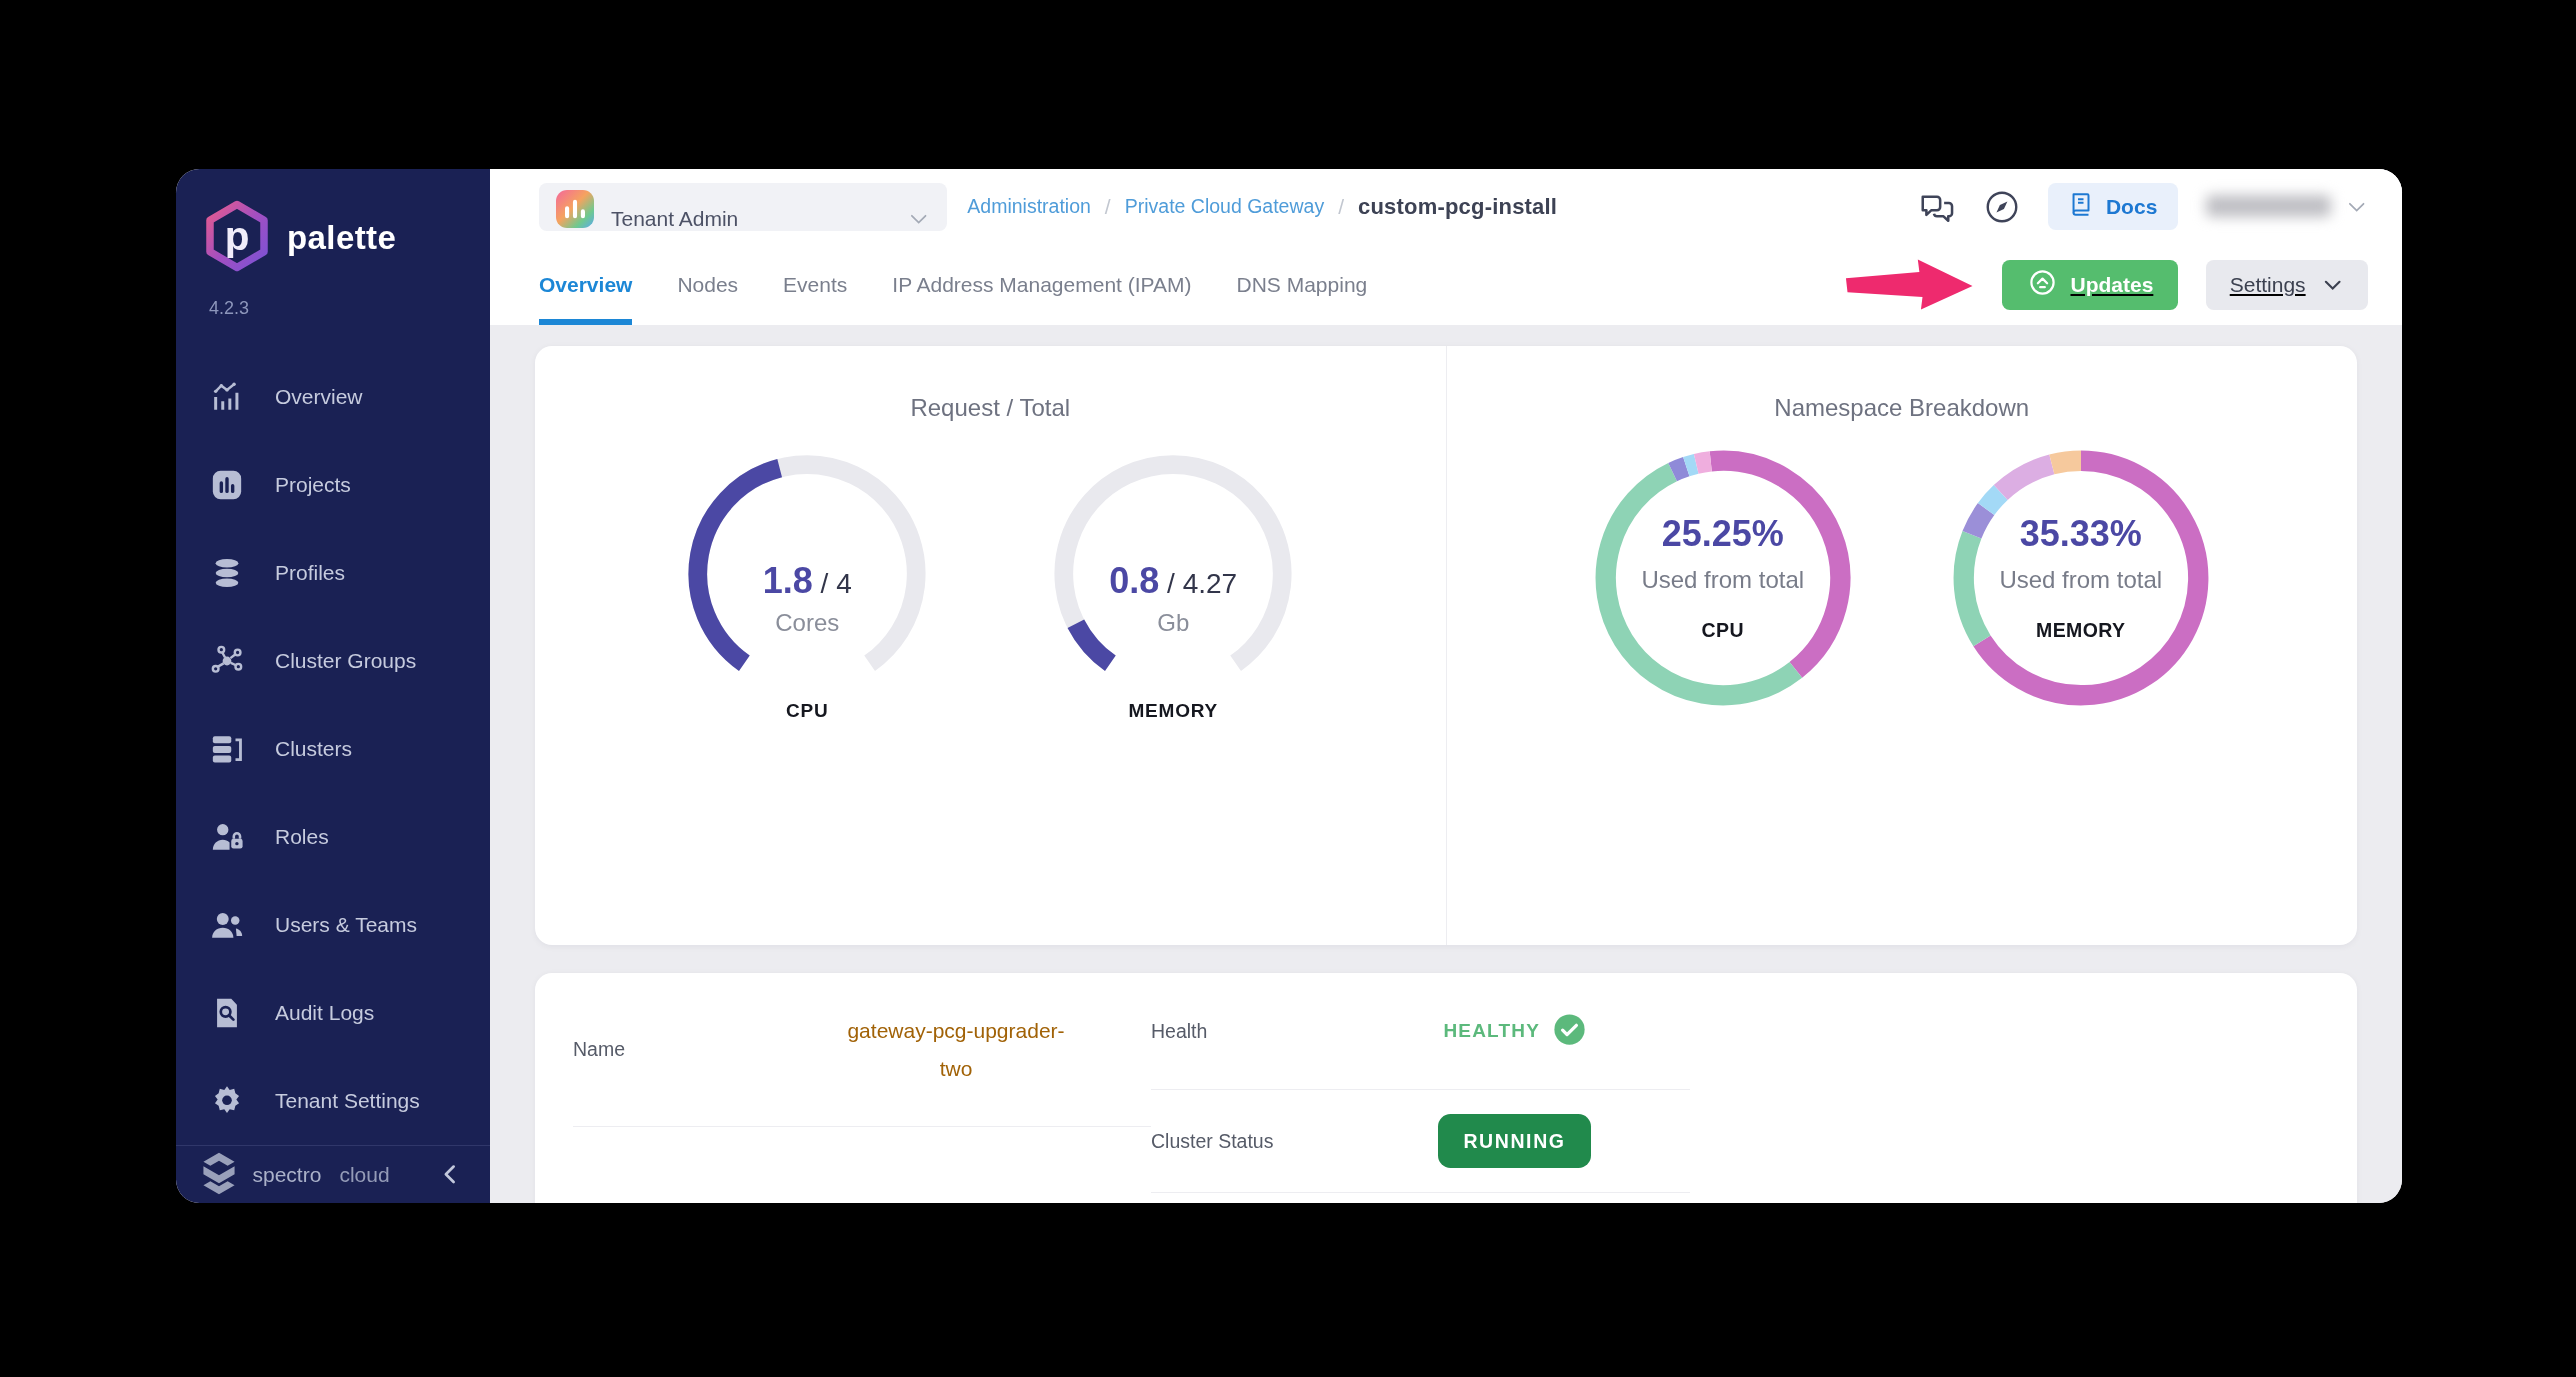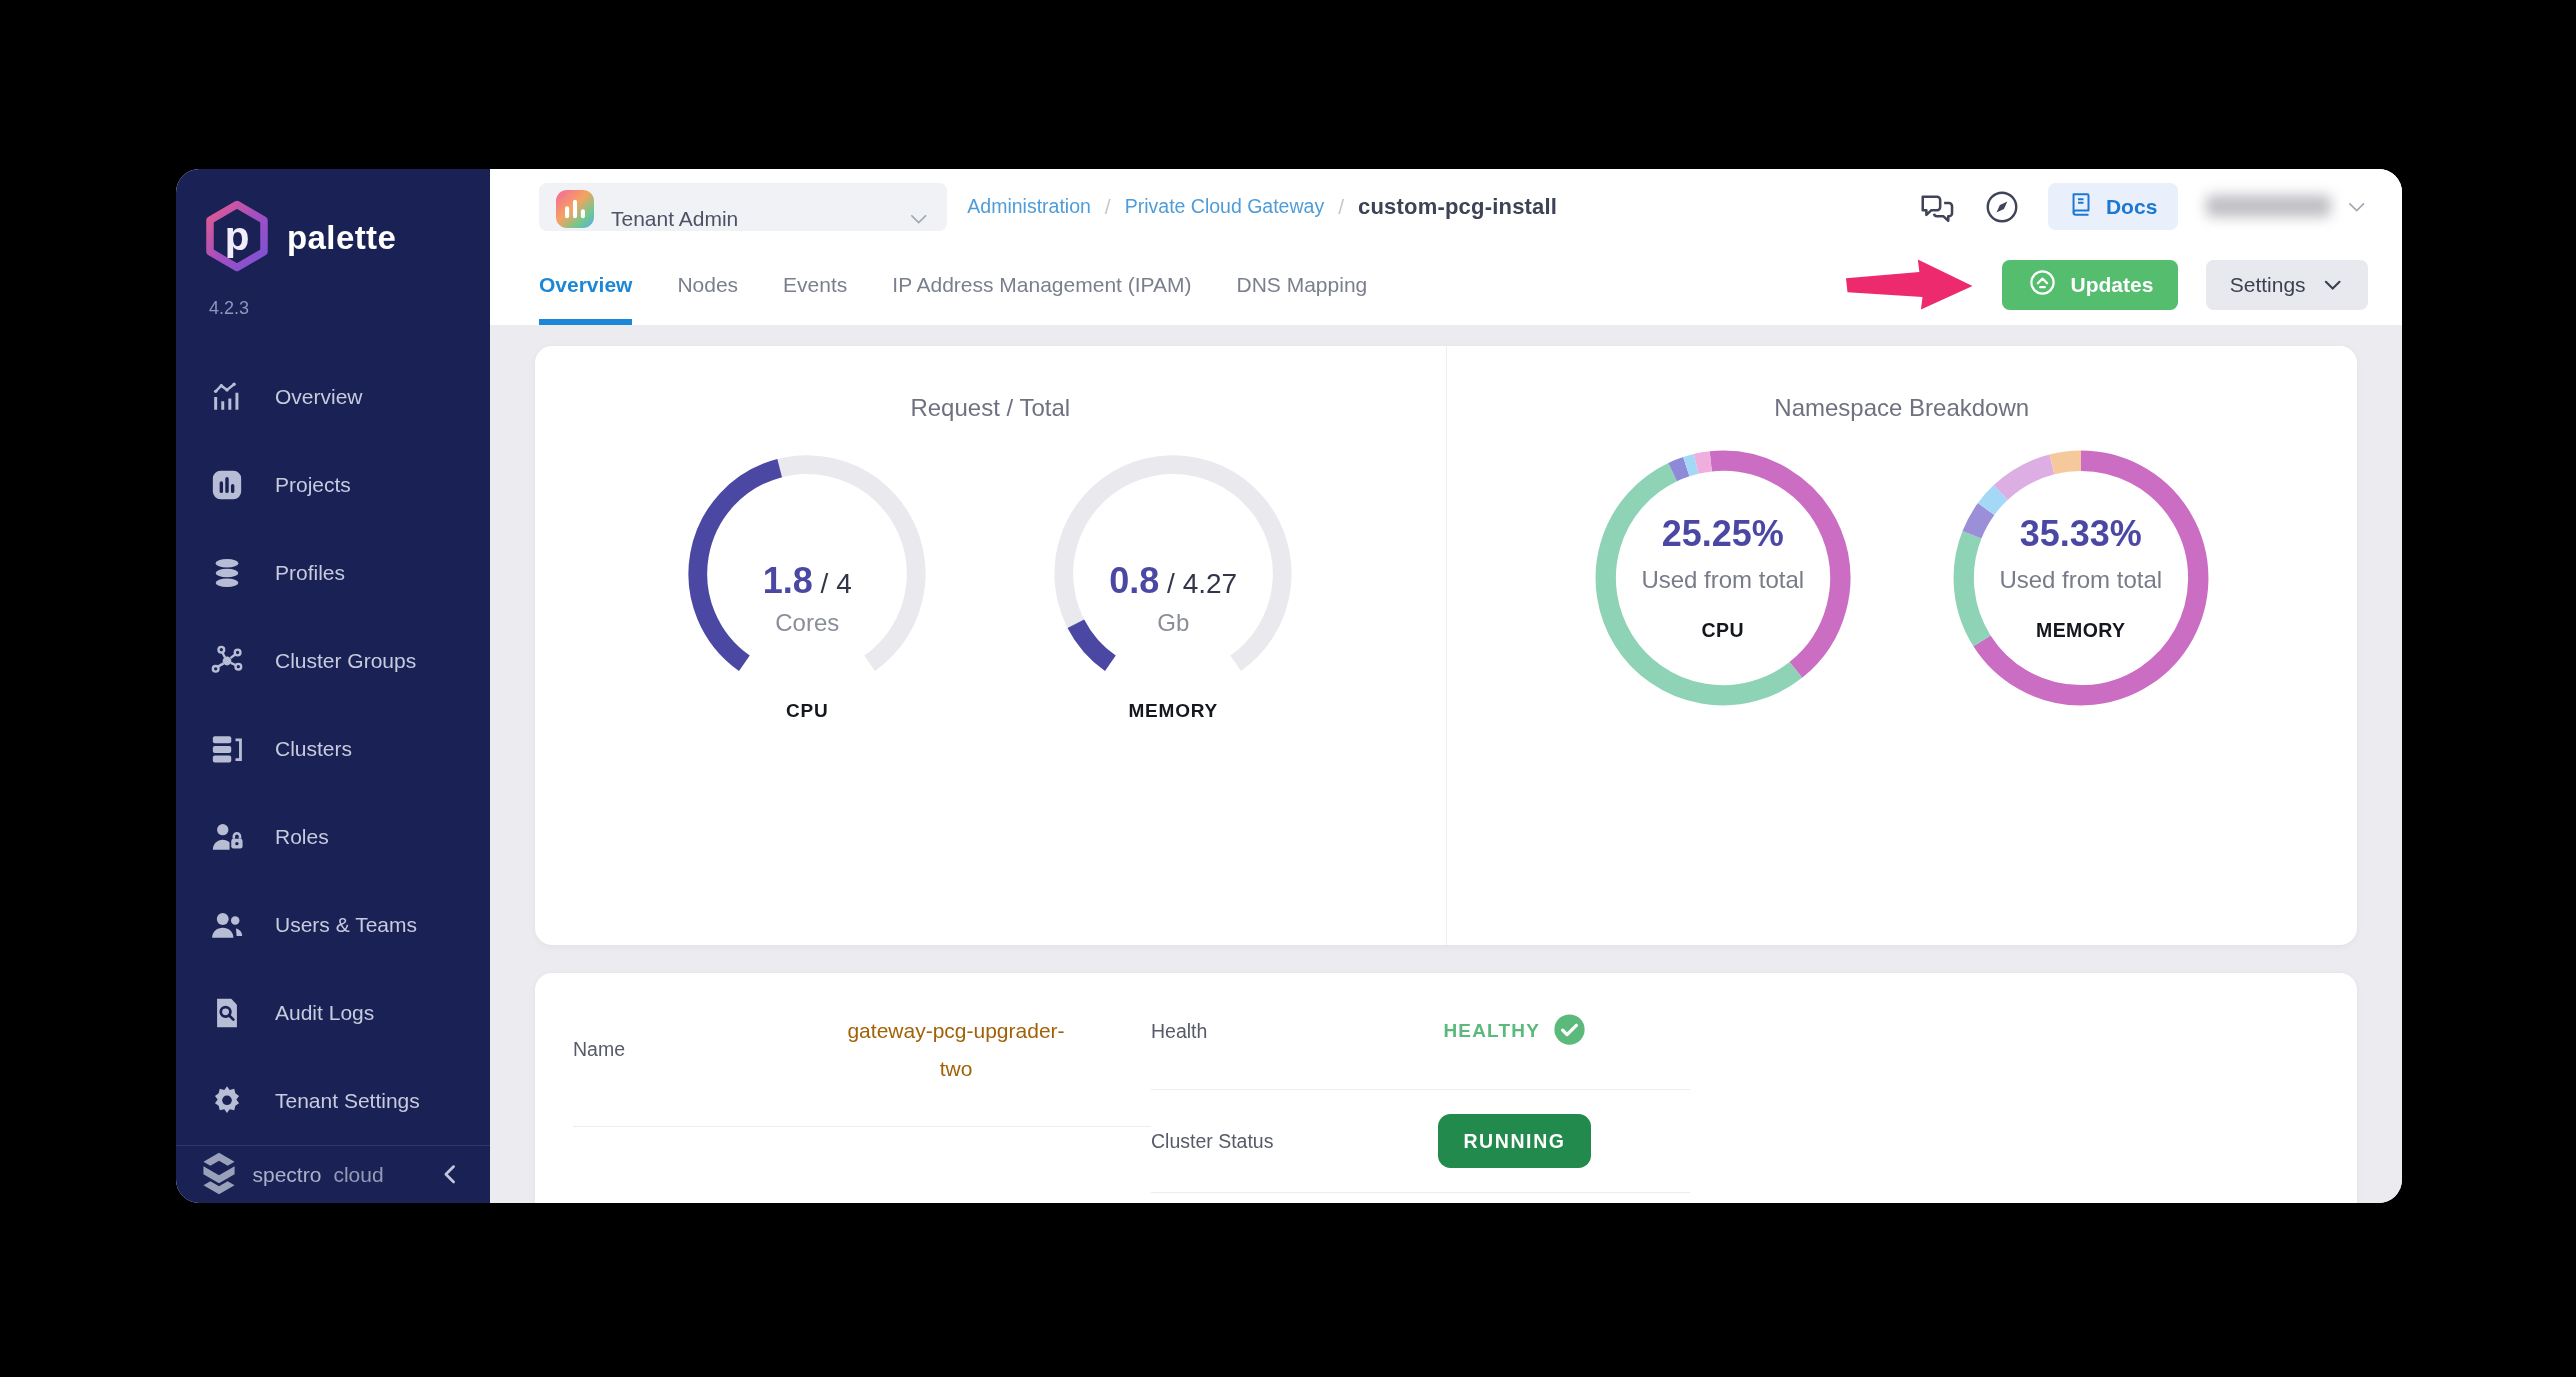--- a/index.html
+++ b/index.html
@@ -13,21 +13,21 @@
   .brand-name{color:#fff;font-size:33px;font-weight:700;letter-spacing:0.4px;}
   .version{color:#8d96bb;font-size:18px;padding:23.4px 0 0 33px;}
   .nav{margin-top:34px;display:flex;flex-direction:column;}
   .nav-item{display:flex;align-items:center;gap:30px;height:88px;padding-left:33px;
             color:#c6cbde;font-size:21px;cursor:pointer;}
   .nav-icon{width:36px;display:flex;justify-content:center;align-items:center;}
   .sidebar-footer{margin-top:auto;border-top:1.6px solid #30376a;height:81px;display:flex;
                   align-items:center;padding:0 26.6px 0 22px;gap:12.5px;}
   .footer-text{color:#aab1c9;font-size:21px;}
   .footer-text .w1{font-weight:400;}
-  .footer-text .w2{font-weight:400;opacity:.85;margin-left:12px;}
+  .footer-text .w2{font-weight:400;opacity:.85;margin-left:18px;}
   .collapse{margin-left:auto;display:flex;cursor:pointer;}
   
   .main{flex:1;min-width:0;display:flex;flex-direction:column;background:#ececf0;}
   .topbar{background:#fff;height:75px;flex:none;display:flex;align-items:center;padding:0 34px 0 49px;}
   .tenant-select{width:374px;height:48px;background:#f1f2f6;border-radius:7.8px;display:flex;
                  align-items:flex-end;padding:0 17px;gap:17px;cursor:pointer;flex:none;}
   .tenant-label{font-size:21px;color:#4d5266;}
   .caret{color:#a4aab6;display:flex;}
   .tenant-select .caret{margin-left:auto;}
   .breadcrumb{display:flex;align-items:center;gap:14px;font-size:19.5px;margin-left:20.3px;white-space:nowrap;}
@@ -39,21 +39,21 @@
   .docs-btn{display:flex;align-items:center;gap:11px;background:#e9f0fb;color:#1d78d2;font-size:21px;
             font-weight:700;height:47px;padding:0 20.3px;border-radius:7.8px;cursor:pointer;}
   .user-menu{display:flex;align-items:center;gap:14px;cursor:pointer;}
   .user-blur{width:125px;height:22px;background:#bfbfc4;border-radius:4.7px;filter:blur(6.3px);}
   
   .tabsrow{background:#fff;height:81px;flex:none;display:flex;align-items:center;padding:0 34px 0 49px;}
   .tabs{display:flex;gap:45px;height:100%;align-items:stretch;}
   .tab{font-size:21px;color:#7a7f8d;display:flex;align-items:center;position:relative;cursor:pointer;white-space:nowrap;}
   .tab.active{color:#1c87d6;font-weight:700;}
   .tab.active::after{content:"";position:absolute;bottom:0;left:0;right:0;height:6.3px;background:#1c87d6;}
-  .tabs-actions{margin-left:auto;display:flex;align-items:center;gap:28px;}
+  .tabs-actions{margin-left:auto;display:flex;align-items:center;gap:28px;text-decoration:underline;}
   .anno-arrow{display:flex;margin-right:-4.7px;}
   .updates-btn{display:flex;align-items:center;gap:12.5px;background:#55bd6e;color:#fff;font-size:21px;
                font-weight:700;height:50px;padding:0 25px;border-radius:7.8px;border:none;cursor:pointer;
                font-family:inherit;}
   .settings-btn{display:flex;align-items:center;gap:15.6px;background:#e8e9ee;color:#3c4150;font-size:21px;
                 height:50px;padding:0 23.4px;border-radius:7.8px;border:none;cursor:pointer;font-family:inherit;}
   .settings-btn .caret{color:#3c4150;}
   
   .content{flex:1;overflow:hidden;padding:21px 45px 0;}
   .card{background:#fff;border-radius:17px;box-shadow:0 1.6px 6.3px rgba(20,25,60,.05);}

